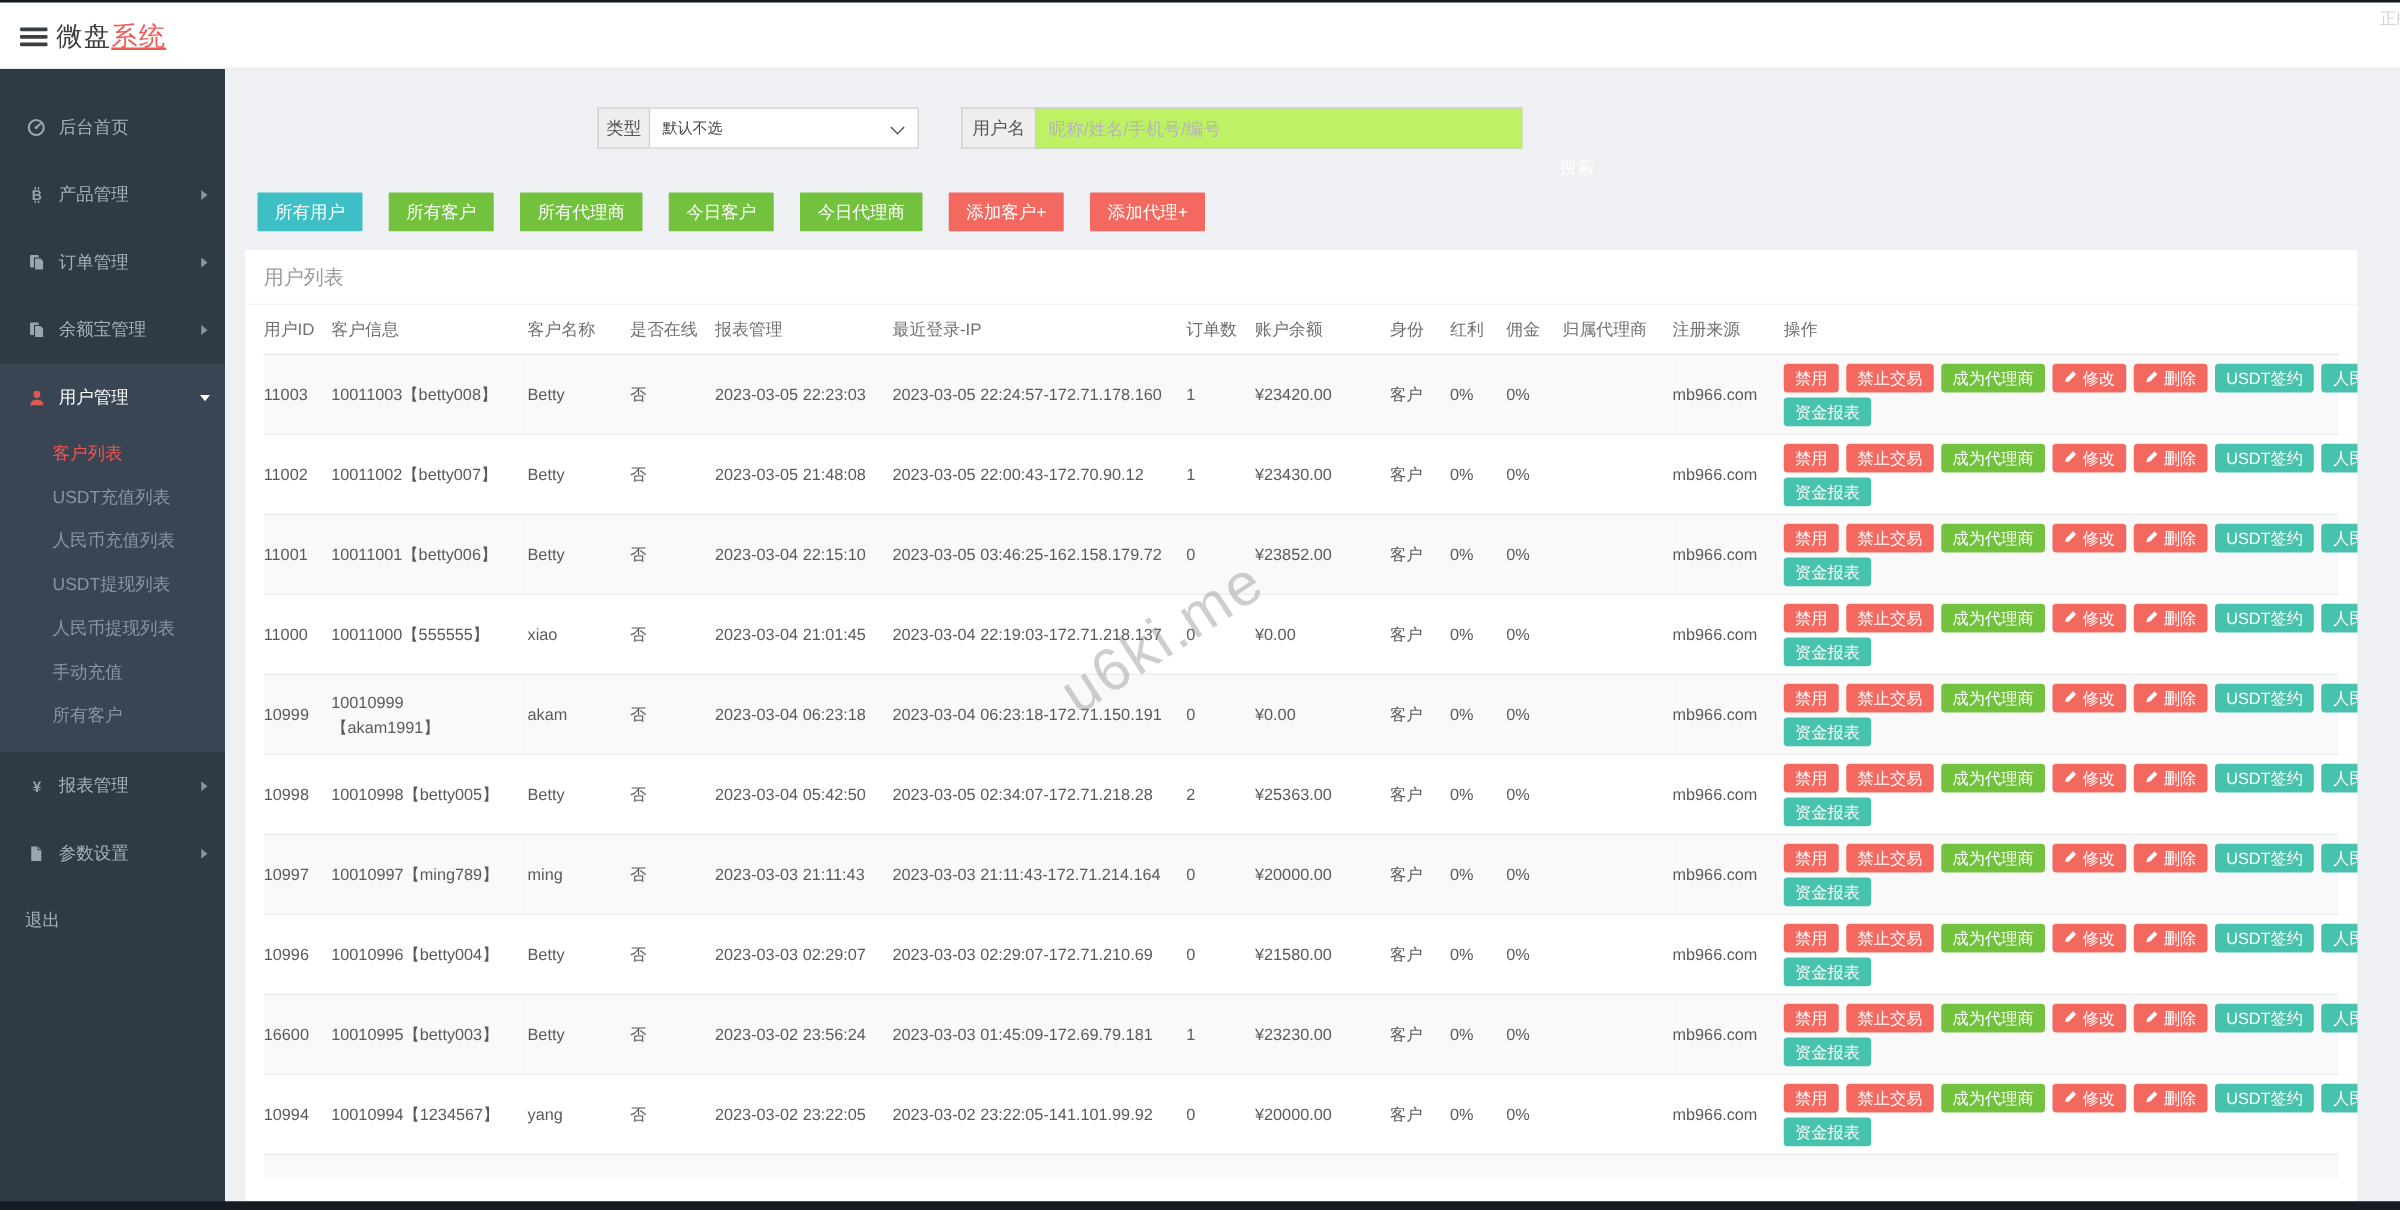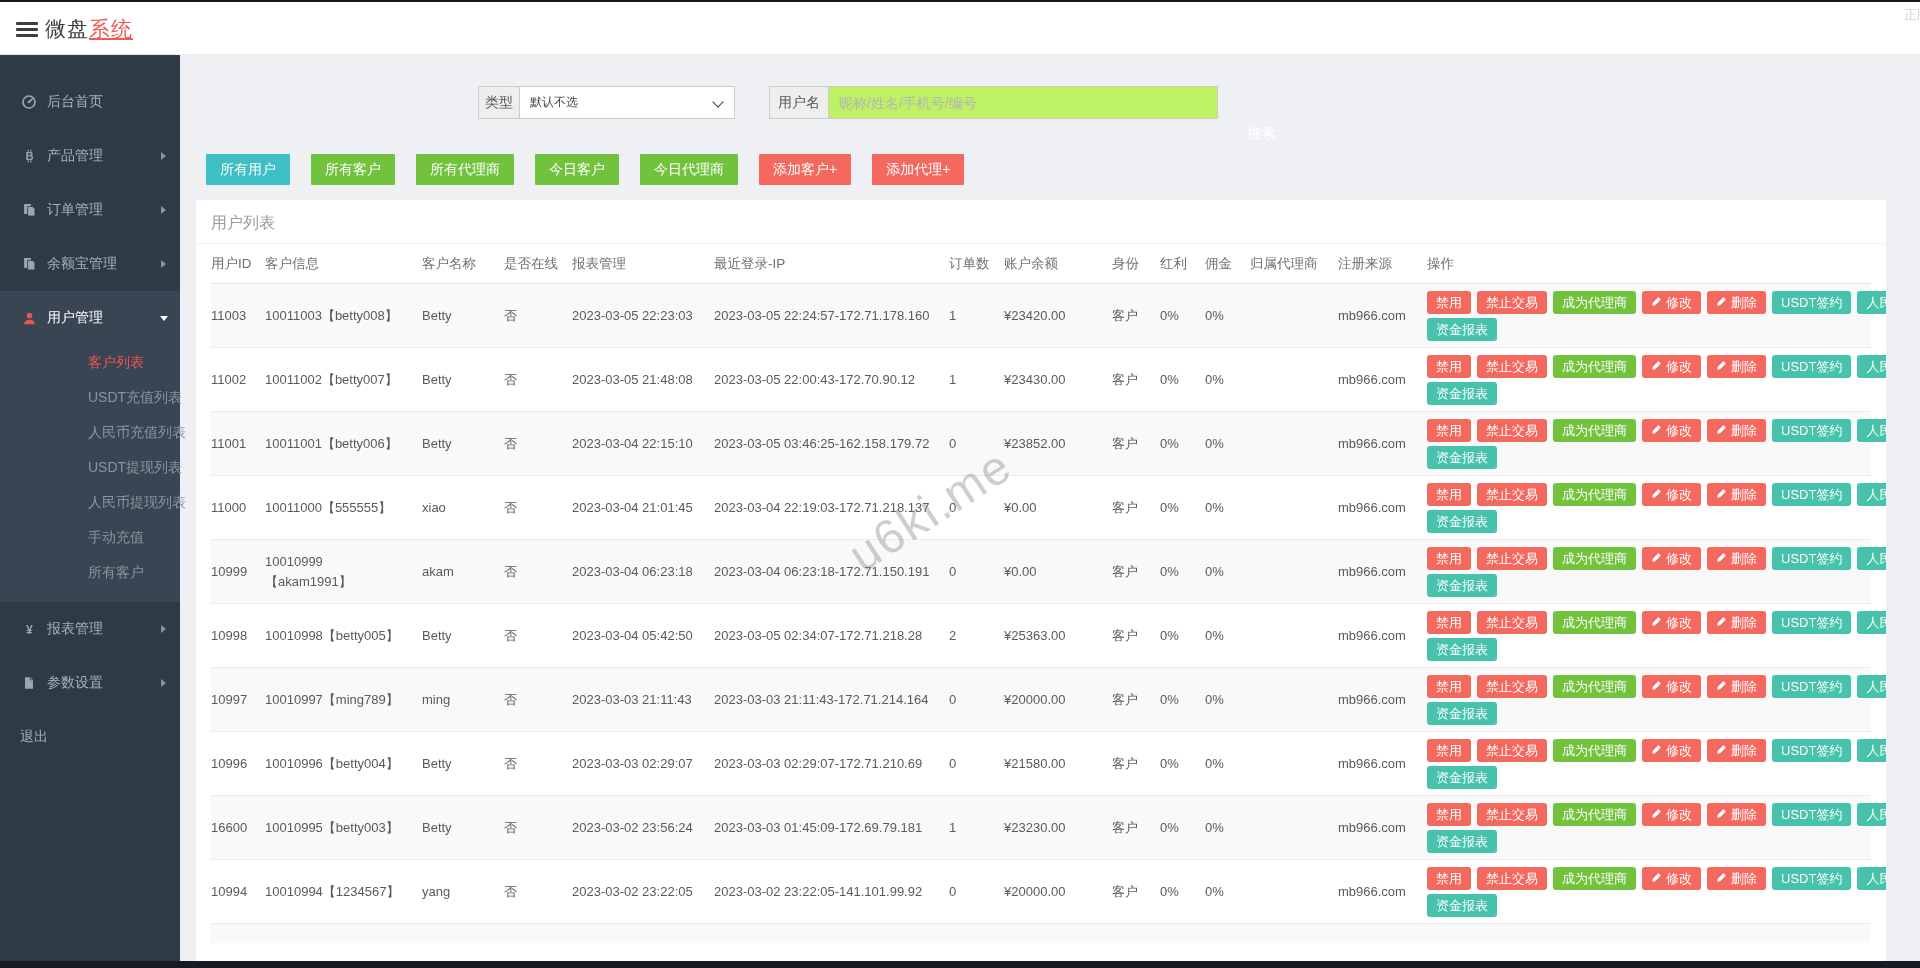--- a/index.html
+++ b/index.html
@@ -24,21 +24,21 @@
     color:#a7b1bc; font-size:14px; cursor:pointer; }
   .smenu > li.block { background:#3a4553; padding:0; height:auto; display:block; }
   .smenu > li.block > .phead { position:relative; height:54px; display:flex; align-items:center;
     padding-left:20px; color:#fff; font-size:14px; cursor:pointer; }
   .s-icon { width:18px; height:16px; margin-right:9px; display:inline-flex; align-items:center; justify-content:center; flex:none; }
   .s-label { white-space:nowrap; }
   .arrow-r::after { content:""; position:absolute; right:14px; top:50%; margin-top:-4px;
     border-left:5px solid #8894a0; border-top:4px solid transparent; border-bottom:4px solid transparent; }
   .arrow-d::after { content:""; position:absolute; right:12px; top:50%; margin-top:-2px;
     border-top:5px solid #fff; border-left:4px solid transparent; border-right:4px solid transparent; }
-  .submenu { list-style:none; padding-bottom:12px;margin-left:46px; }
+  .submenu { list-style:none; padding-bottom:12px; }
   .submenu li { height:35px; line-height:35px; padding-left:42px; font-size:14px; color:#8a95a1;
     cursor:pointer; white-space:nowrap; }
   .submenu li.active { color:#ee5454; }
 
   
   .main { position:absolute; left:180px; top:55px; right:0; bottom:7px; background:#eef0f4; overflow:hidden; }
 
   
   .filter-row { position:absolute; left:298px; top:31px; height:33px; display:flex; align-items:stretch; }
   .addon { background:#eee; border:1px solid #ccc; color:#555; font-size:14px;

